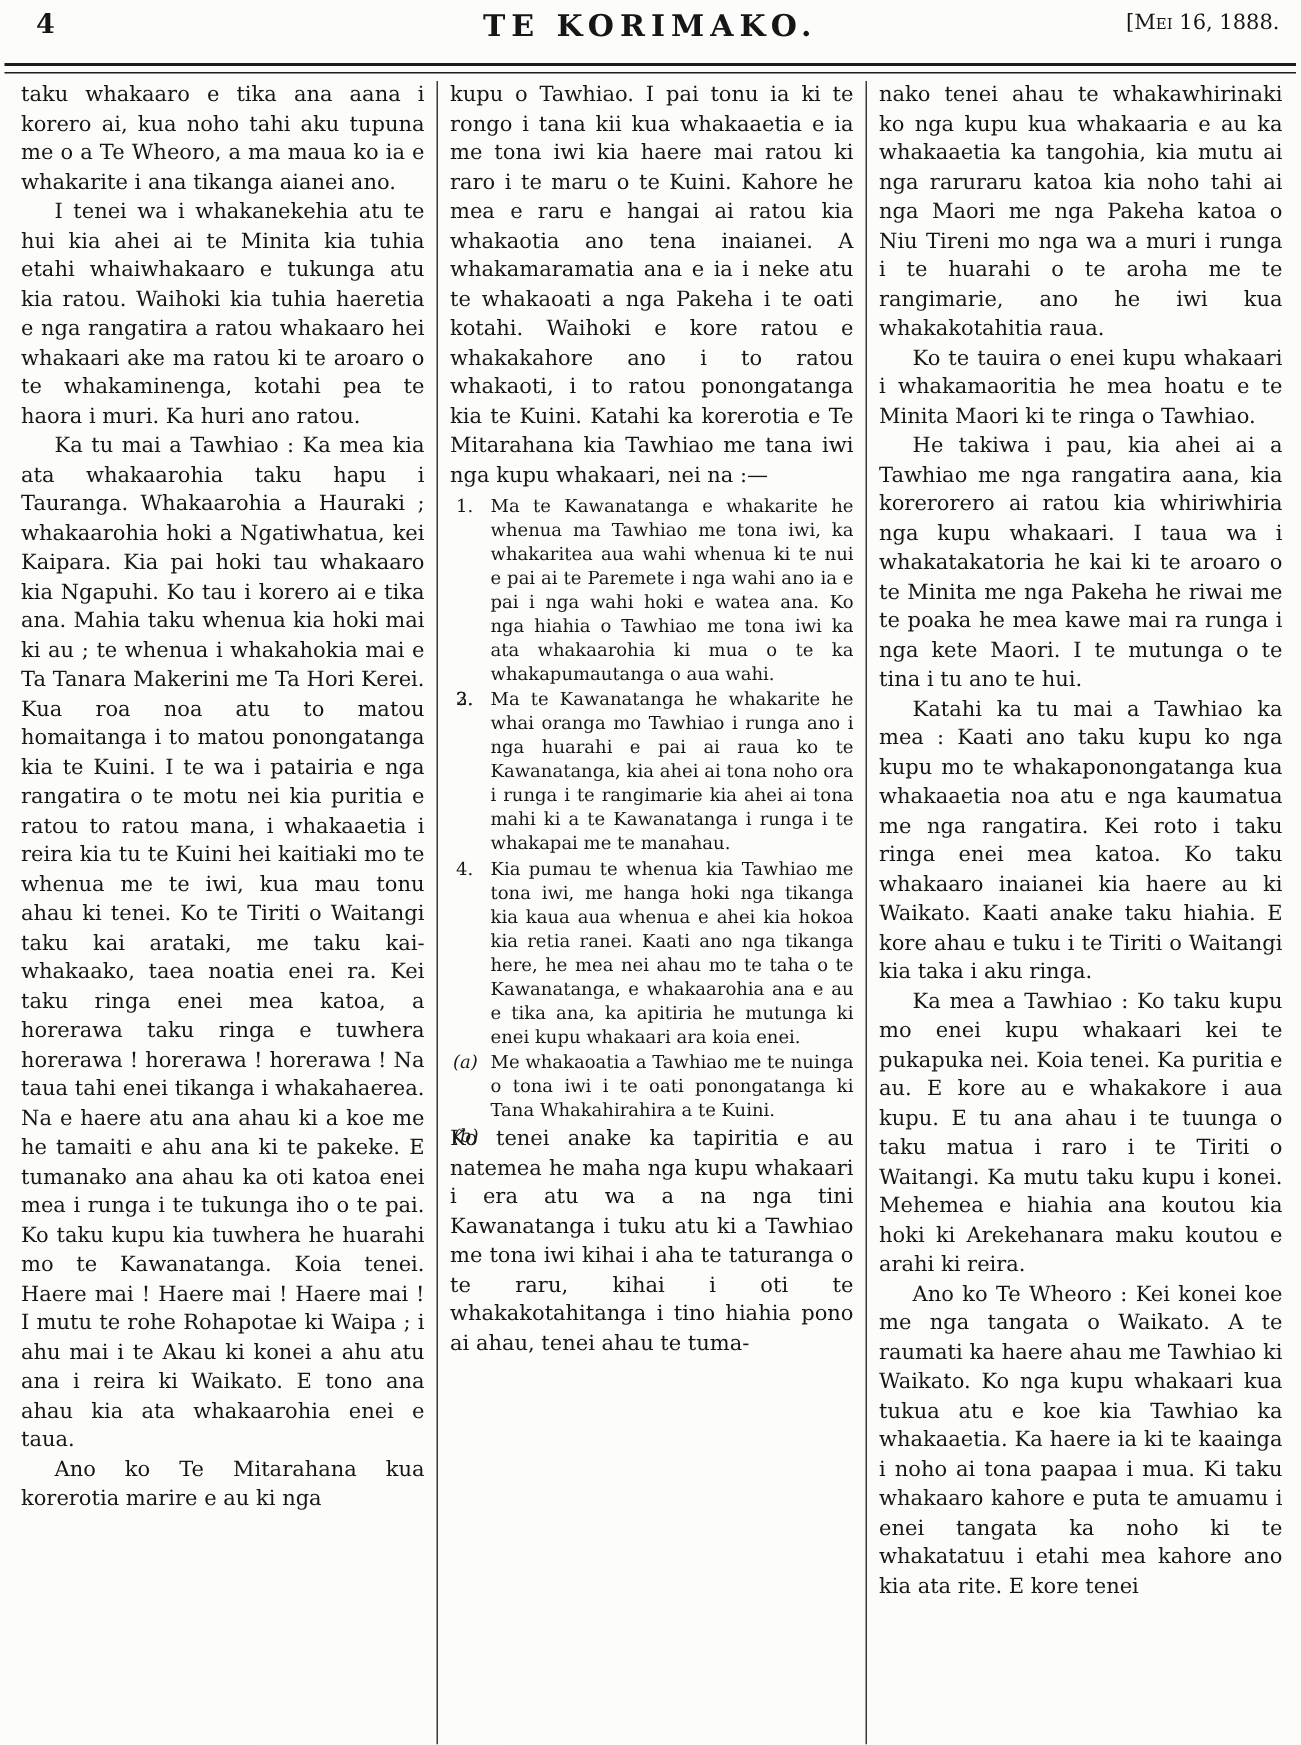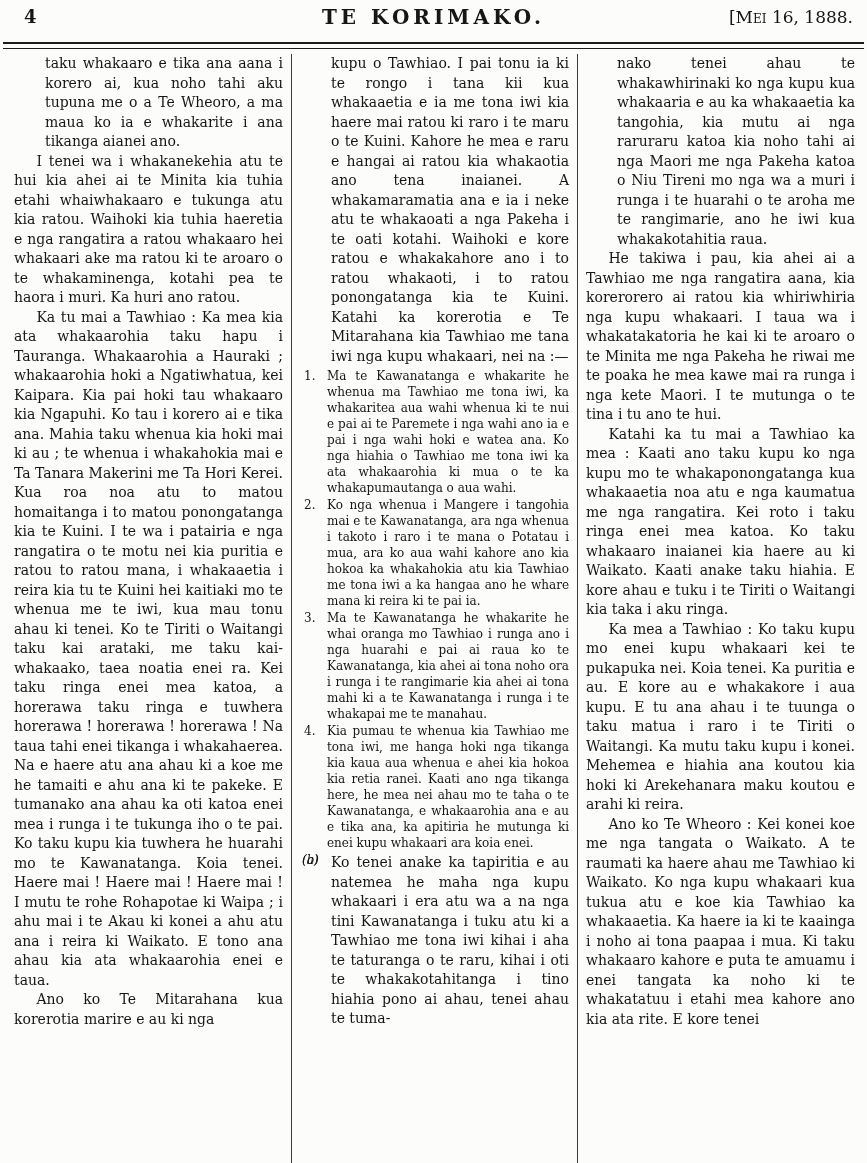--- a/index.html
+++ b/index.html
@@ -27,21 +27,21 @@
     font-size: 18px; font-weight: bold;
   }
   .paper-title {
     margin: 0; text-align: center;
     font-size: 20px; font-weight: bold;
     letter-spacing: 4px;
     font-family: "DejaVu Serif", serif;
   }
   .issue-date {
     position: absolute; right: 14px; top: 7px;
-    font-size: 17px; white-space: nowrap;
+    font-size: 14px; white-space: nowrap;
   }
   .issue-date .sc { font-variant: small-caps; }
   .rule-double {
     margin: 3px 3px 0 3px;
     height: 4px;
     border-top: 2px solid #1c1c1c;
     border-bottom: 1px solid #1c1c1c;
   }
   
   .columns {
@@ -59,21 +59,21 @@
     text-align: justify;
     font-size: 14px;
     line-height: 19.5px;
   }
   .vrule {
     width: 1px;
     background: #3a3a3a;
     flex: 0 0 1px;
   }
   p { margin: 0; text-indent: 1.6em; }
-  p.noindent { text-indent: 0; margin-left: 31px; }
+  p.noindent { text-indent: 0; }
   
   .promise-list { margin: 2px 0 2px 0; }
   .promise {
     position: relative;
     padding-left: 27px;
     font-size: 12px;
     line-height: 16px;
     text-align: justify;
     margin: 1px 0;
   }
@@ -109,44 +109,45 @@
 
     <section class="col">
       <p class="noindent">kupu o Tawhiao. I pai tonu ia ki te rongo i tana kii kua whakaaetia e ia me tona iwi kia haere mai ratou ki raro i te maru o te Kuini. Kahore he mea e raru e hangai ai ratou kia whakaotia ano tena inaianei. A whakamaramatia ana e ia i neke atu te whakaoati a nga Pakeha i te oati kotahi. Waihoki e kore ratou e whakakahore ano i to ratou whakaoti, i to ratou ponongatanga kia te Kuini. Katahi ka korerotia e Te Mitarahana kia Tawhiao me tana iwi nga kupu whakaari, nei na :—</p>
       <div class="promise-list">
         <div class="promise">
           <span class="marker">1.</span>
           <span>Ma te Kawanatanga e whakarite he whenua ma Tawhiao me tona iwi, ka whakaritea aua wahi whenua ki te nui e pai ai te Paremete i nga wahi ano ia e pai i nga wahi hoki e watea ana. Ko nga hiahia o Tawhiao me tona iwi ka ata whakaarohia ki mua o te ka whakapumautanga o aua wahi.</span>
         </div>
         <div class="promise">
           <span class="marker">2.</span>
-          <span>Ko nga whenua i Mangere i tangohia mai e te Kawanatanga, ara nga whenua i takoto i raro i te mana o Potatau i mua, ara ko aua wahi kahore ano kia hokoa ka whakahokia atu kia Tawhiao me tona iwi a ka hangaa ano he whare mana ki reira ki te pai ia.</span>
         </div>
         <div class="promise">
           <span class="marker">3.</span>
           <span>Ma te Kawanatanga he whakarite he whai oranga mo Tawhiao i runga ano i nga huarahi e pai ai raua ko te Kawanatanga, kia ahei ai tona noho ora i runga i te rangimarie kia ahei ai tona mahi ki a te Kawanatanga i runga i te whakapai me te manahau.</span>
         </div>
         <div class="promise">
           <span class="marker">4.</span>
           <span>Kia pumau te whenua kia Tawhiao me tona iwi, me hanga hoki nga tikanga kia kaua aua whenua e ahei kia hokoa kia retia ranei. Kaati ano nga tikanga here, he mea nei ahau mo te taha o te Kawanatanga, e whakaarohia ana e au e tika ana, ka apitiria he mutunga ki enei kupu whakaari ara koia enei.</span>
         </div>
         <div class="promise sub">
           <span class="marker">(a)</span>
+          <span>Me whakaoatia a Tawhiao me te nuinga o tona iwi i te oati ponongatanga ki Tana Whakahirahira a te Kuini.</span>
         </div>
         <div class="promise sub">
           <span class="marker">(b)</span>
         </div>
       </div>
       <p class="noindent">Ko tenei anake ka tapiritia e au natemea he maha nga kupu whakaari i era atu wa a na nga tini Kawanatanga i tuku atu ki a Tawhiao me tona iwi kihai i aha te taturanga o te raru, kihai i oti te whakakotahitanga i tino hiahia pono ai ahau, tenei ahau te tuma-</p>
     </section>
 
     <div class="vrule"></div>
 
     <section class="col">
       <p class="noindent">nako tenei ahau te whakawhirinaki ko nga kupu kua whakaaria e au ka whakaaetia ka tangohia, kia mutu ai nga raruraru katoa kia noho tahi ai nga Maori me nga Pakeha katoa o Niu Tireni mo nga wa a muri i runga i te huarahi o te aroha me te rangimarie, ano he iwi kua whakakotahitia raua.</p>
+      <p>Ko te tauira o enei kupu whakaari i whakamaoritia he mea hoatu e te Minita Maori ki te ringa o Tawhiao.</p>
       <p>He takiwa i pau, kia ahei ai a Tawhiao me nga rangatira aana, kia korerorero ai ratou kia whiriwhiria nga kupu whakaari. I taua wa i whakatakatoria he kai ki te aroaro o te Minita me nga Pakeha he riwai me te poaka he mea kawe mai ra runga i nga kete Maori. I te mutunga o te tina i tu ano te hui.</p>
       <p>Katahi ka tu mai a Tawhiao ka mea : Kaati ano taku kupu ko nga kupu mo te whakaponongatanga kua whakaaetia noa atu e nga kaumatua me nga rangatira. Kei roto i taku ringa enei mea katoa. Ko taku whakaaro inaianei kia haere au ki Waikato. Kaati anake taku hiahia. E kore ahau e tuku i te Tiriti o Waitangi kia taka i aku ringa.</p>
       <p>Ka mea a Tawhiao : Ko taku kupu mo enei kupu whakaari kei te pukapuka nei. Koia tenei. Ka puritia e au. E kore au e whakakore i aua kupu. E tu ana ahau i te tuunga o taku matua i raro i te Tiriti o Waitangi. Ka mutu taku kupu i konei. Mehemea e hiahia ana koutou kia hoki ki Arekehanara maku koutou e arahi ki reira.</p>
       <p>Ano ko Te Wheoro : Kei konei koe me nga tangata o Waikato. A te raumati ka haere ahau me Tawhiao ki Waikato. Ko nga kupu whakaari kua tukua atu e koe kia Tawhiao ka whakaaetia. Ka haere ia ki te kaainga i noho ai tona paapaa i mua. Ki taku whakaaro kahore e puta te amuamu i enei tangata ka noho ki te whakatatuu i etahi mea kahore ano kia ata rite. E kore tenei</p>
     </section>
 
   </main>
 </div>
 
 </body></html>

